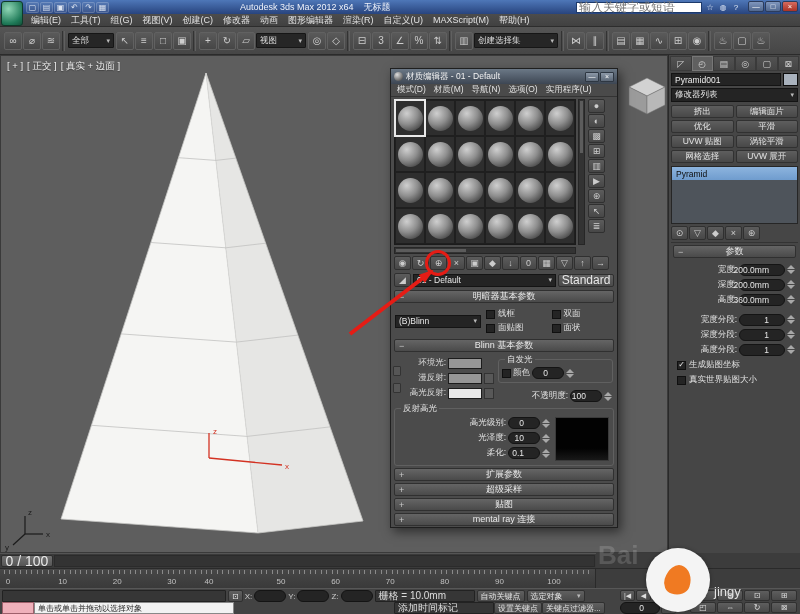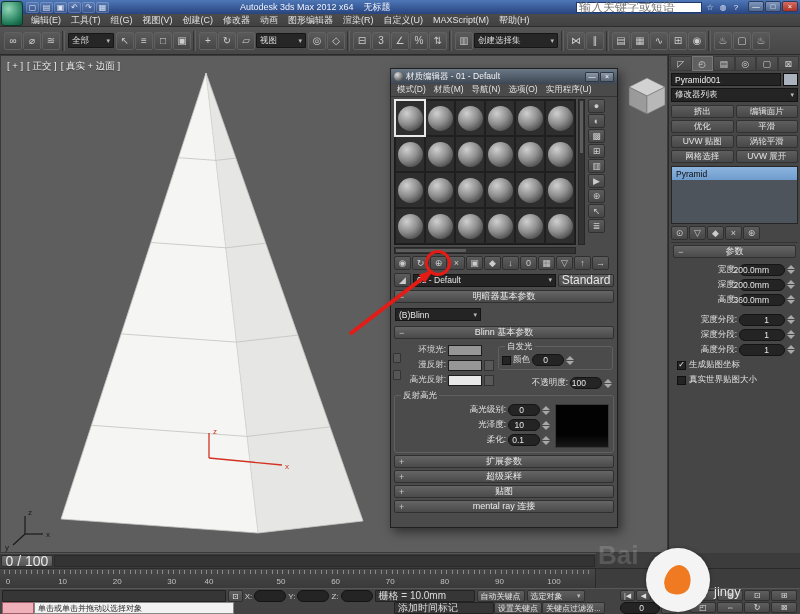--- a/index.html
+++ b/index.html
@@ -536,20 +536,38 @@
     </div>
     <div class="roll">
       <span class="rc">−</span>
       <span>明暗器基本参数</span>
     </div>
     <div class="shaderrow">
       <div class="me-dd w86">
         <span>(B)Blinn</span>
         <span class="dar">▾</span>
       </div>
+      <div class="checkgrid" id="shaderchecks">
+          <div class="chk">
+            <span class="cbox"></span>
+            <span>线框</span>
+          </div>
+          <div class="chk">
+            <span class="cbox"></span>
+            <span>双面</span>
+          </div>
+          <div class="chk">
+            <span class="cbox"></span>
+            <span>面贴图</span>
+          </div>
+          <div class="chk">
+            <span class="cbox"></span>
+            <span>面状</span>
+          </div>
+        </div>
     </div>
     <div class="roll">
       <span class="rc">−</span>
       <span>Blinn 基本参数</span>
     </div>
     <div class="blinn">
       <div class="lockcol">
         <div class="lockbtn"></div>
         <div class="lockbtn"></div>
       </div>

